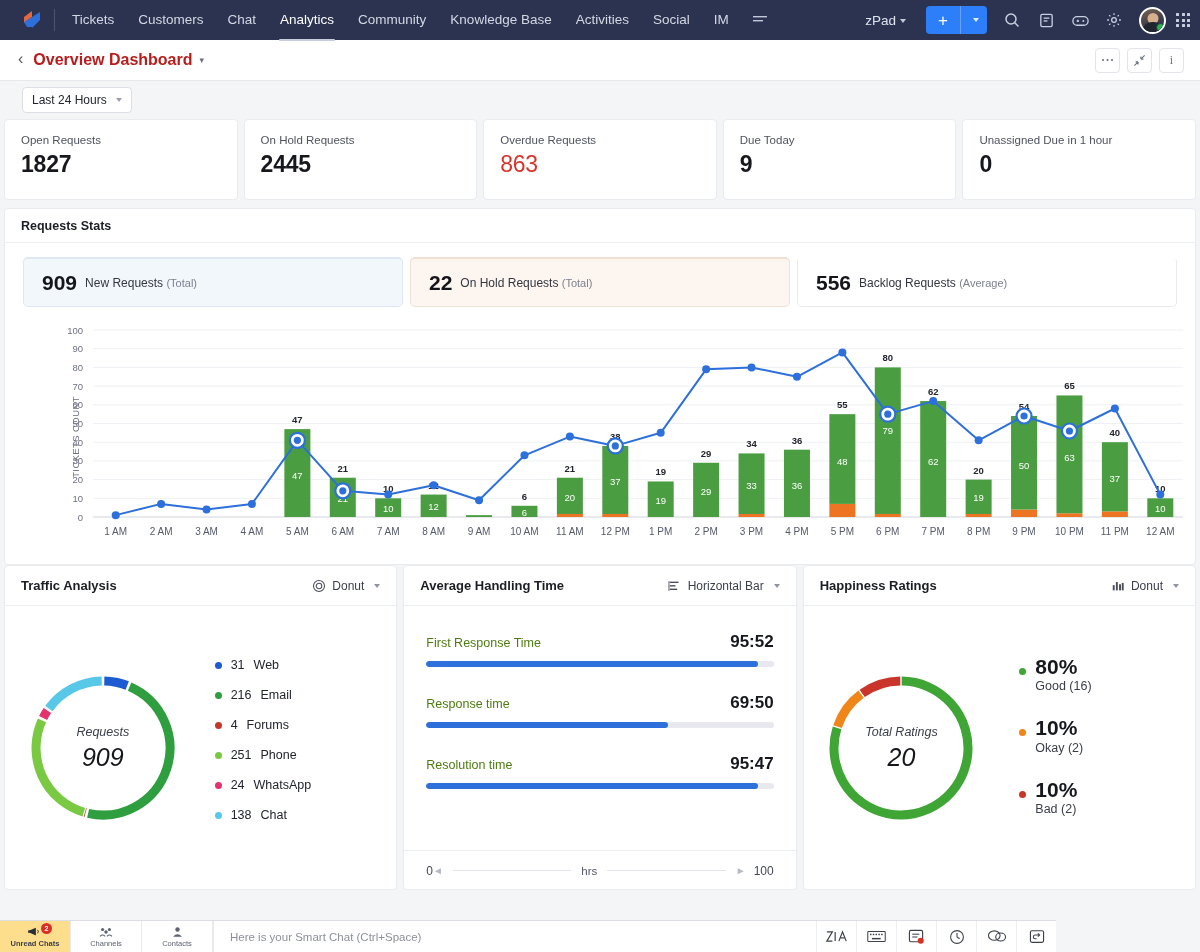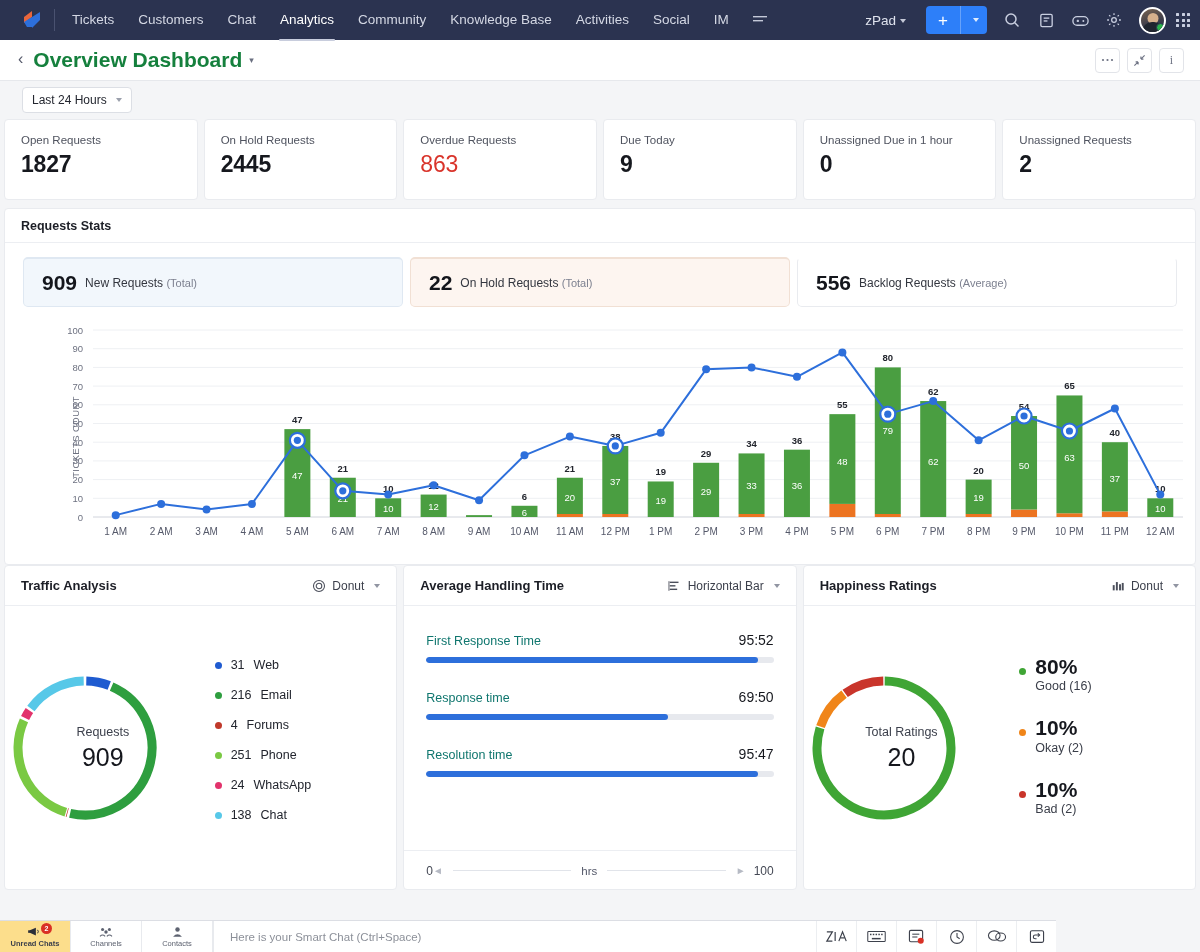--- a/index.html
+++ b/index.html
@@ -57,21 +57,21 @@
   .grid9 { display:grid; grid-template-columns:repeat(3,3px); grid-template-rows:repeat(3,3px);
     gap:2.5px; cursor:pointer; }
   .grid9 i { background:#c9cfe0; border-radius:.5px; display:block; width:3px;height:3px;}
 
   
   .dashhead {
     height:41px; background:#fff; display:flex; align-items:center; padding:0 16px;
     border-bottom:1px solid #e6e8ec;
   }
   .backarrow { color:#55596a; font-size:16px; cursor:pointer; padding:2px 10px 4px 2px; }
-  .dash-title { font-size:21px; font-weight:bold; color:#15803d; }
+  .dash-title { font-size:16px; font-weight:bold; color:#b91c1c; }
   .dash-title-caret { color:#6a6f80; margin-left:7px; font-size:9px; }
   .dashhead-right { margin-left:auto; display:flex; gap:7px; }
   .hbtn {
     width:25px;height:25px;border:1px solid #e2e4e9;border-radius:4px;background:#fff;
     display:flex;align-items:center;justify-content:center;cursor:pointer;color:#6d7283;font-size:11px;
   }
 
   
   .filterbar { height:38px; display:flex; align-items:center; padding:0 22px; }
   .filter-chip {
@@ -123,38 +123,38 @@
     border-bottom:1px solid #eceef2;
   }
   .panel-title { font-size:13px; font-weight:bold; color:#1c1e26; }
   .panel-sel {
     margin-left:auto; display:flex; align-items:center; gap:6px;
     font-size:12px; color:#3b3f4b; cursor:pointer;
   }
   .panel-body { padding:0; position:relative; height:284px; }
 
   .donut-flex { display:flex; align-items:center; height:100%; }
-  .donut-holder { width:50%; display:flex; align-items:center; justify-content:flex-start; position:relative; }
+  .donut-holder { width:50%; display:flex; align-items:center; justify-content:center; position:relative;font-style:italic; }
   .donut-center { position:absolute; text-align:center; left:0; right:0; top:50%; transform:translateY(-50%); }
   .donut-center .t1 { font-size:12.5px; color:#3c404c; }
   .donut-center .t2 { font-size:25px; color:#15171d; margin-top:4px; }
   .legend { width:50%; padding-left:14px; }
   .legend-item { display:flex; align-items:center; gap:9px; margin-bottom:16px; font-size:12.5px; color:#22252e; }
   .legend-dot { width:7px;height:7px;border-radius:50%; flex:none;}
   .legend-big { display:flex; align-items:flex-start; gap:9px; margin-bottom:24px; }
   .legend-big .legend-dot { margin-top:12px; }
   .legend-big .pct { font-size:21px; font-weight:bold; color:#16181e; line-height:1.05; }
   .legend-big .sub { font-size:12.5px; color:#3a3e49; margin-top:1px; }
 
   
   .aht-body { padding:26px 22px 0; }
   .aht-item { margin-bottom:26px; }
   .aht-top { display:flex; align-items:baseline; margin-bottom:9px; }
-  .aht-name { font-size:12.5px; color:#0f766e; }
-  .aht-val { margin-left:auto; font-size:14px; font-weight:normal; color:#16181e; }
+  .aht-name { font-size:12.5px; color:#4d7c0f; }
+  .aht-val { margin-left:auto; font-size:17px; font-weight:bold; color:#16181e; }
   .aht-track { height:6px; background:#e7e9ee; border-radius:3px; overflow:hidden; }
   .aht-fill { height:100%; background:#2d6fdb; border-radius:3px; }
   .aht-axis {
     position:absolute; left:0; right:0; bottom:0; height:40px; border-top:1px solid #eceef2;
     display:flex; align-items:center; padding:0 22px; font-size:12px; color:#444854;
   }
   .aht-axis .line { flex:1; height:1px; background:#e1e4ea; margin:0 10px; position:relative; }
   .aht-axis .hrs { font-size:11.5px; color:#55596a; }
   .aht-axis .arrL, .aht-axis .arrR { color:#b6bac4; font-size:10px; }
 
@@ -306,24 +306,20 @@
     <div class="kpi-label">Overdue Requests</div>
     <div class="kpi-value danger">863</div>
   </div>
   <div class="kpi-card">
     <div class="kpi-label">Due Today</div>
     <div class="kpi-value">9</div>
   </div>
   <div class="kpi-card">
     <div class="kpi-label">Unassigned Due in 1 hour</div>
     <div class="kpi-value">0</div>
-  </div>
-  <div class="kpi-card">
-    <div class="kpi-label">Unassigned Requests</div>
-    <div class="kpi-value">2</div>
   </div>
 </div>
 
 <div class="statscard">
   <div class="statscard-head">Requests Stats</div>
 
   <div class="summary-row">
     <div class="summary-box blue">
       <span class="summary-num">909</span>
       <span class="summary-txt"><span>New Requests</span>

